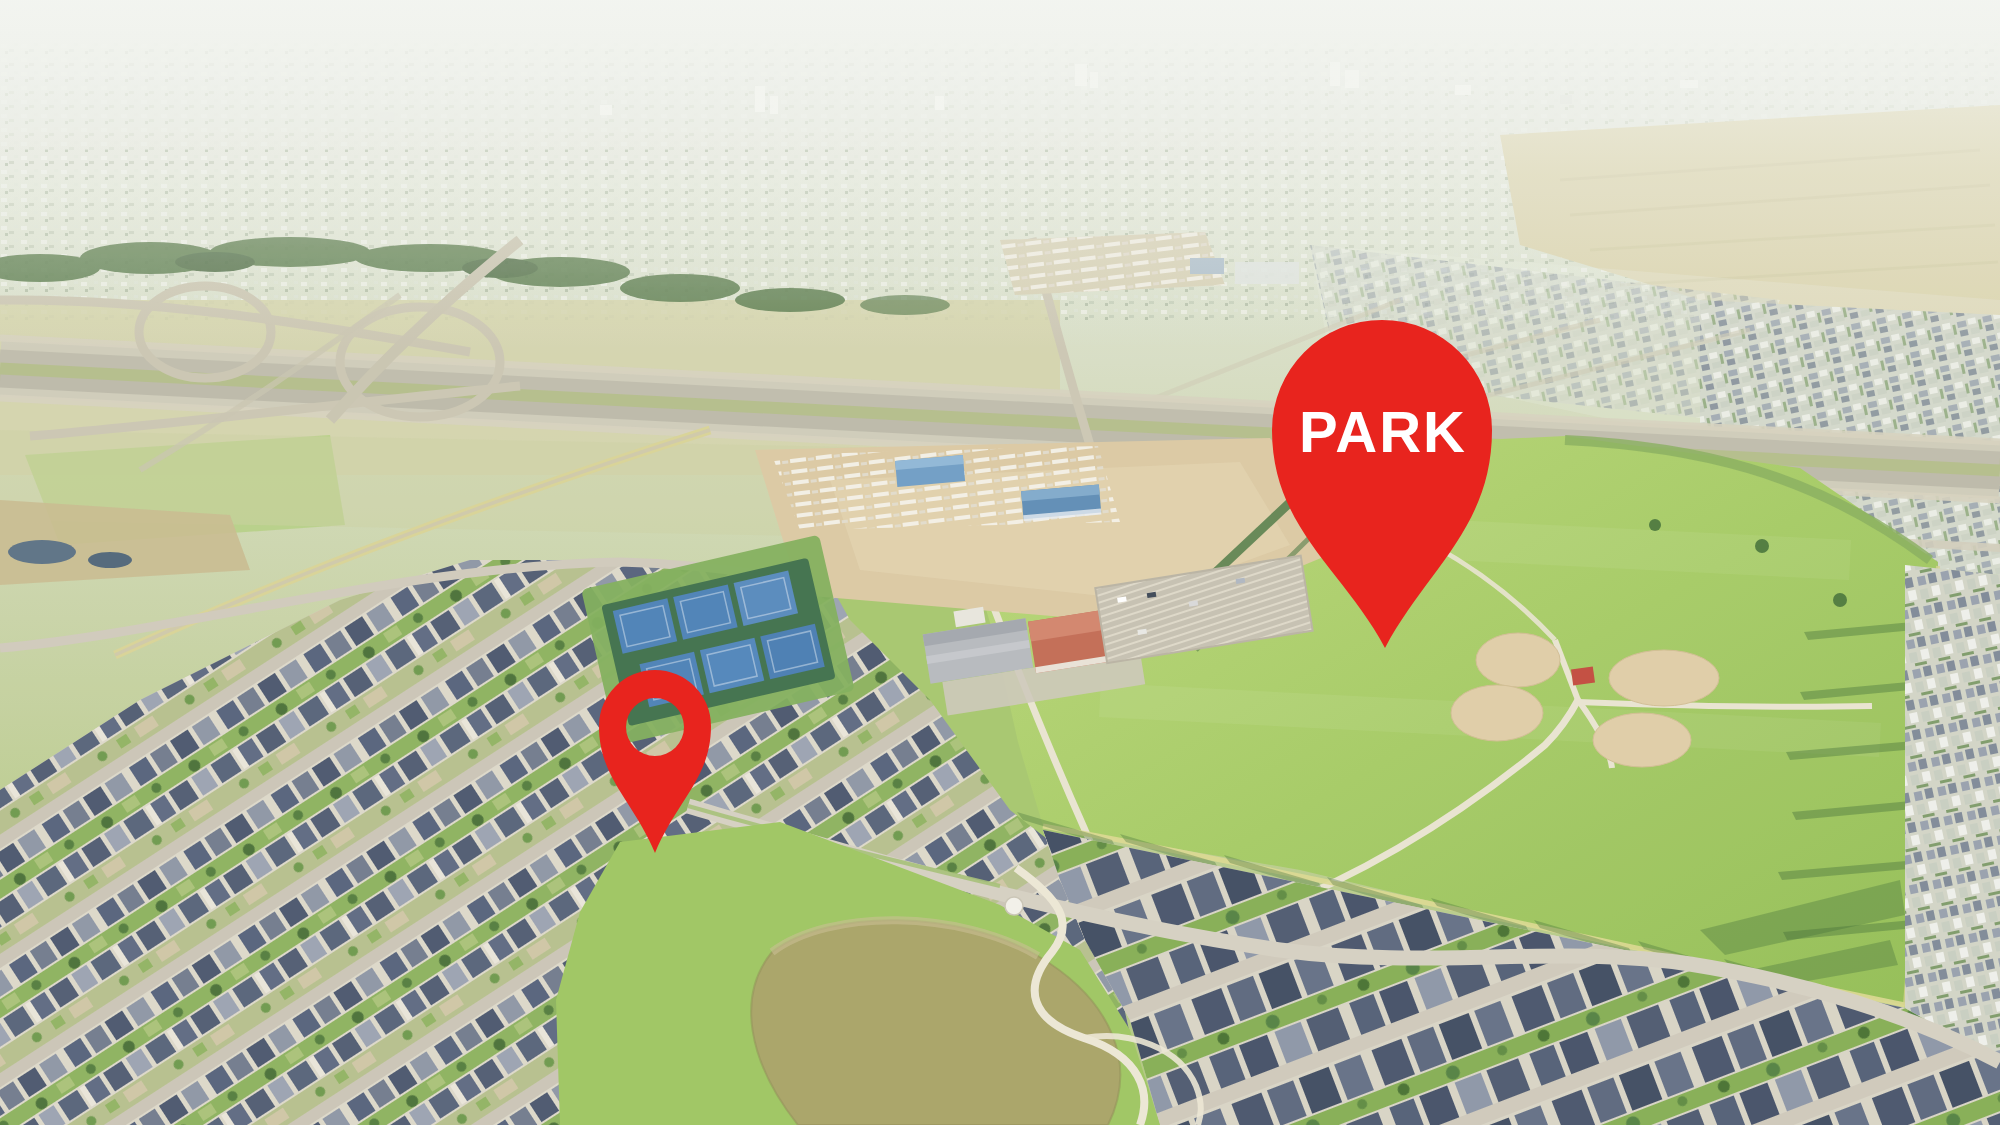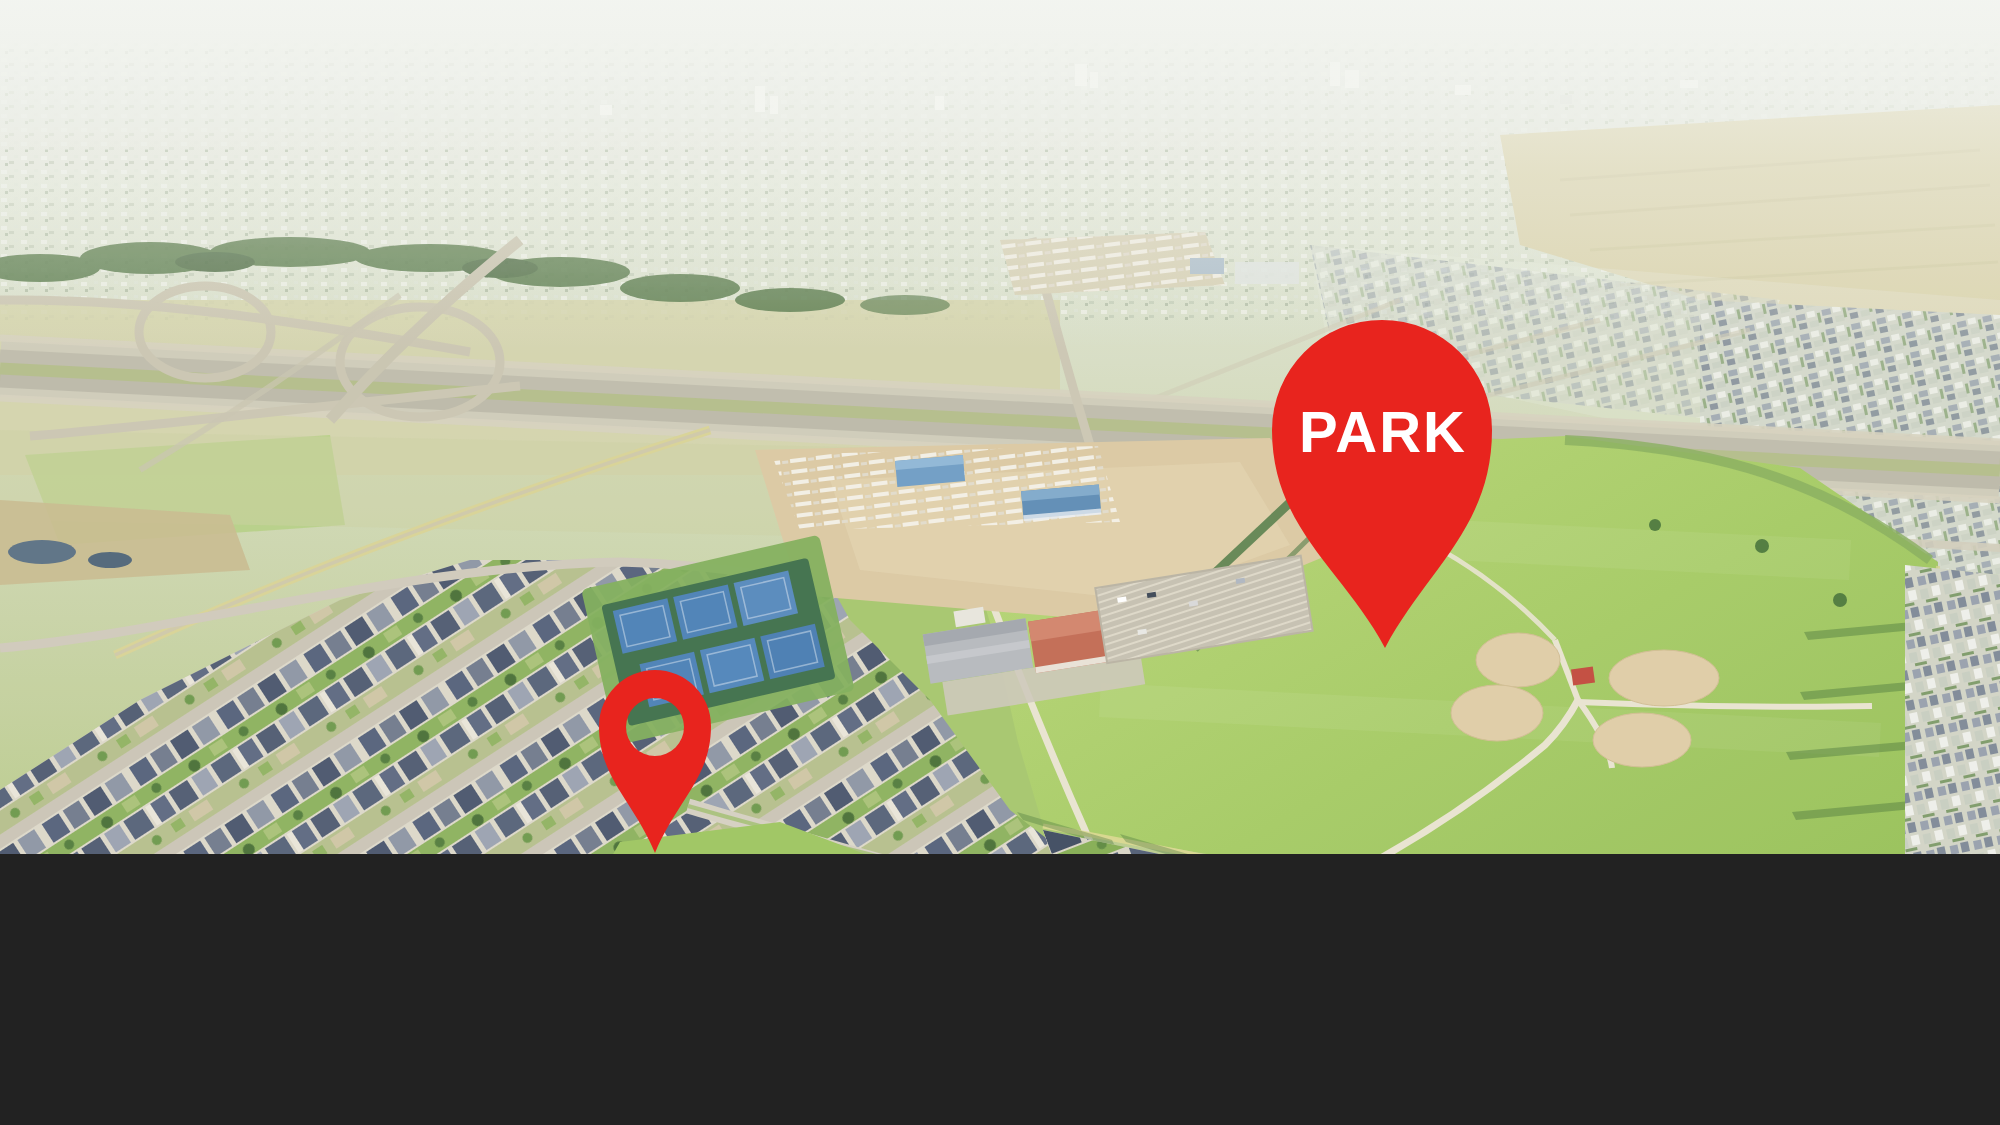--- a/index.html
+++ b/index.html
@@ -1,16 +1,16 @@
 <!DOCTYPE html>
 <html><head>
 <meta charset="utf-8">
 <style>
   html,body{margin:0;padding:0;background:#222;}
-  .stage{position:relative;width:2000px;height:854px;overflow:hidden;background:#dfe3d4;}
+  .stage{position:relative;width:2000px;height:1125px;overflow:hidden;background:#dfe3d4;}
   .stage svg{display:block;width:2000px;height:1125px;}
   text{font-family:"Liberation Sans","DejaVu Sans",sans-serif;}
 </style>
 </head>
 <body>
 
 <div class="stage">
 <svg viewBox="0 0 2000 1125" xmlns="http://www.w3.org/2000/svg">
   <defs>
     <linearGradient id="gBase" x1="0" y1="0" x2="0" y2="1">

